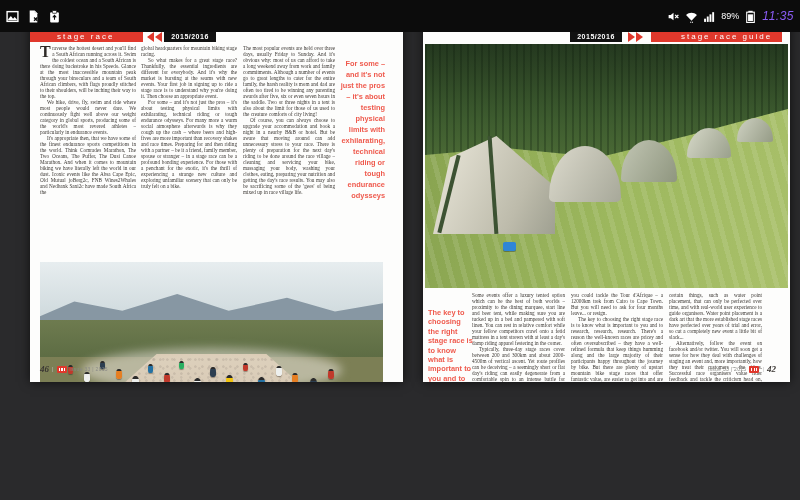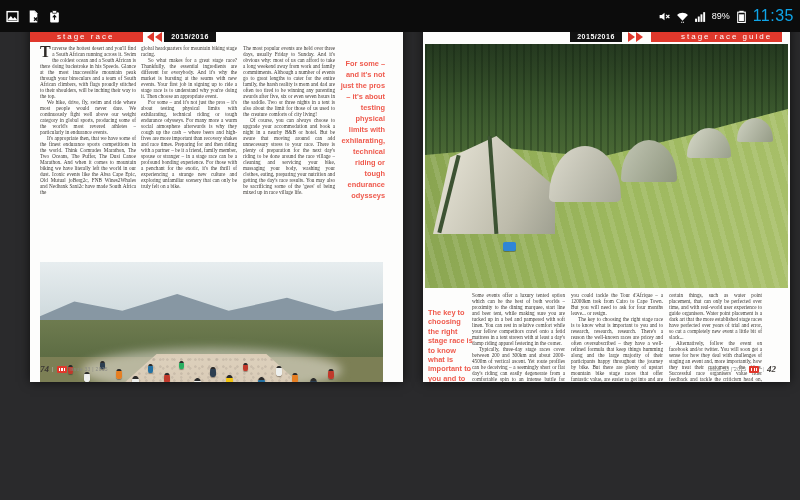--- a/index.html
+++ b/index.html
@@ -5,21 +5,21 @@
   * { box-sizing: border-box; margin: 0; padding: 0; }
   html,body { width:800px; height:500px; overflow:hidden; background:#2a2a2c; font-family:"Liberation Sans",sans-serif; }
 
   
   .statusbar { position:absolute; left:0; top:0; width:800px; height:18px; background:#0c0c0c;
     display:flex; align-items:center; padding:16px 6px; z-index:50; }
   .sb-left { display:flex; gap:8px; align-items:center; }
   .sb-right { margin-left:auto; display:flex; gap:5px; align-items:center; }
   .sb-ico { width:13px; height:13px; display:block; }
   .sb-text { color:#fff; font-size:9px; }
-  .sb-time { color:#0ea5e9; font-size:16px; letter-spacing:0.5px; }
+  .sb-time { color:#8b5cf6; font-size:12px; letter-spacing:0.5px;font-style:italic; }
 
   
   .reader { position:absolute; left:0; top:18px; width:800px; height:482px; background:#2a2a2c; }
   .page { position:absolute; top:4px; height:360px; background:#fdfdfc; box-shadow:0 0 10px rgba(0,0,0,.65); overflow:hidden; }
   .page-left  { left:30px;  width:373px; }
   .page-right { left:423px; width:367px; }
 
   
   .hdr-bar { position:absolute; top:9px; height:11px; background:#e0382c; color:#fff;
     font-size:8px; letter-spacing:2px; line-height:11px; }
@@ -195,21 +195,21 @@
           <div class="rider" style="left: 96px; top: 128px; width: 8px; height: 14px; background: linear-gradient(rgb(43, 43, 43) 0px, rgb(43, 43, 43) 24%, rgb(36, 113, 163) 24%);"></div>
           <div class="rider" style="left: 142px; top: 131px; width: 9px; height: 15px; background: linear-gradient(rgb(43, 43, 43) 0px, rgb(43, 43, 43) 24%, rgb(238, 240, 238) 24%);"></div>
           <div class="rider" style="left: 198px; top: 132px; width: 9px; height: 15px; background: linear-gradient(rgb(43, 43, 43) 0px, rgb(43, 43, 43) 24%, rgb(192, 57, 43) 24%);"></div>
           <div class="rider" style="left: 248px; top: 129px; width: 8px; height: 14px; background: linear-gradient(rgb(43, 43, 43) 0px, rgb(43, 43, 43) 24%, rgb(238, 240, 238) 24%);"></div>
         </div>
       <div class="shrub" style="left:-12px; top:150px; width:70px; height:70px;"></div>
       <div class="shrub" style="right:-14px; top:140px; width:80px; height:85px;"></div>
     </div>
 
     <div class="footer fl">
-      <span class="pageno">74</span>
+      <span class="pageno">46</span>
       <span class="fsep">|</span>
       <span class="mini-logo"></span>
       <span class="issue">issue 33 | 2015</span>
     </div>
   </div>
 
   <div class="page page-right">
     <div class="hdr-badge r">2015/2016</div>
     <div class="chev r">
         <i></i>

